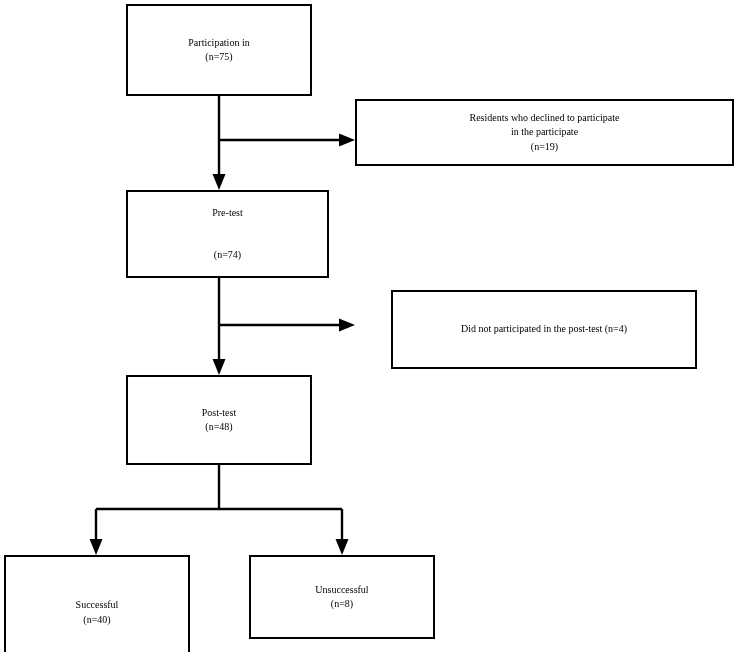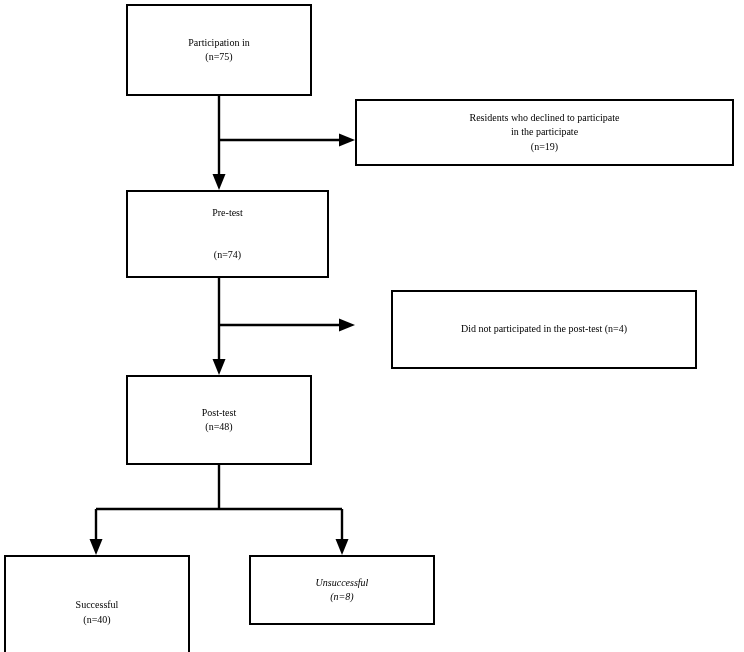--- a/index.html
+++ b/index.html
@@ -103,18 +103,18 @@
   <div class="node-box" style="left:126px; top:375px; width:186px; height:90px;">
     <span class="node-line">Post-test</span>
     <span class="node-line">(n=48)</span>
   </div>
 
   <div class="node-box" style="left:4px; top:555px; width:186px; height:115px;">
     <span class="node-line">Successful</span>
     <span class="node-line">(n=40)</span>
   </div>
 
-  <div class="node-box" style="left:249px; top:555px; width:186px; height:70px;font-style:italic;">
+  <div class="node-box" style="left:249px; top:555px; width:186px; height:84px;">
     <span class="node-line">Unsuccessful</span>
     <span class="node-line">(n=8)</span>
   </div>
 
 </div>
 
 </body></html>

